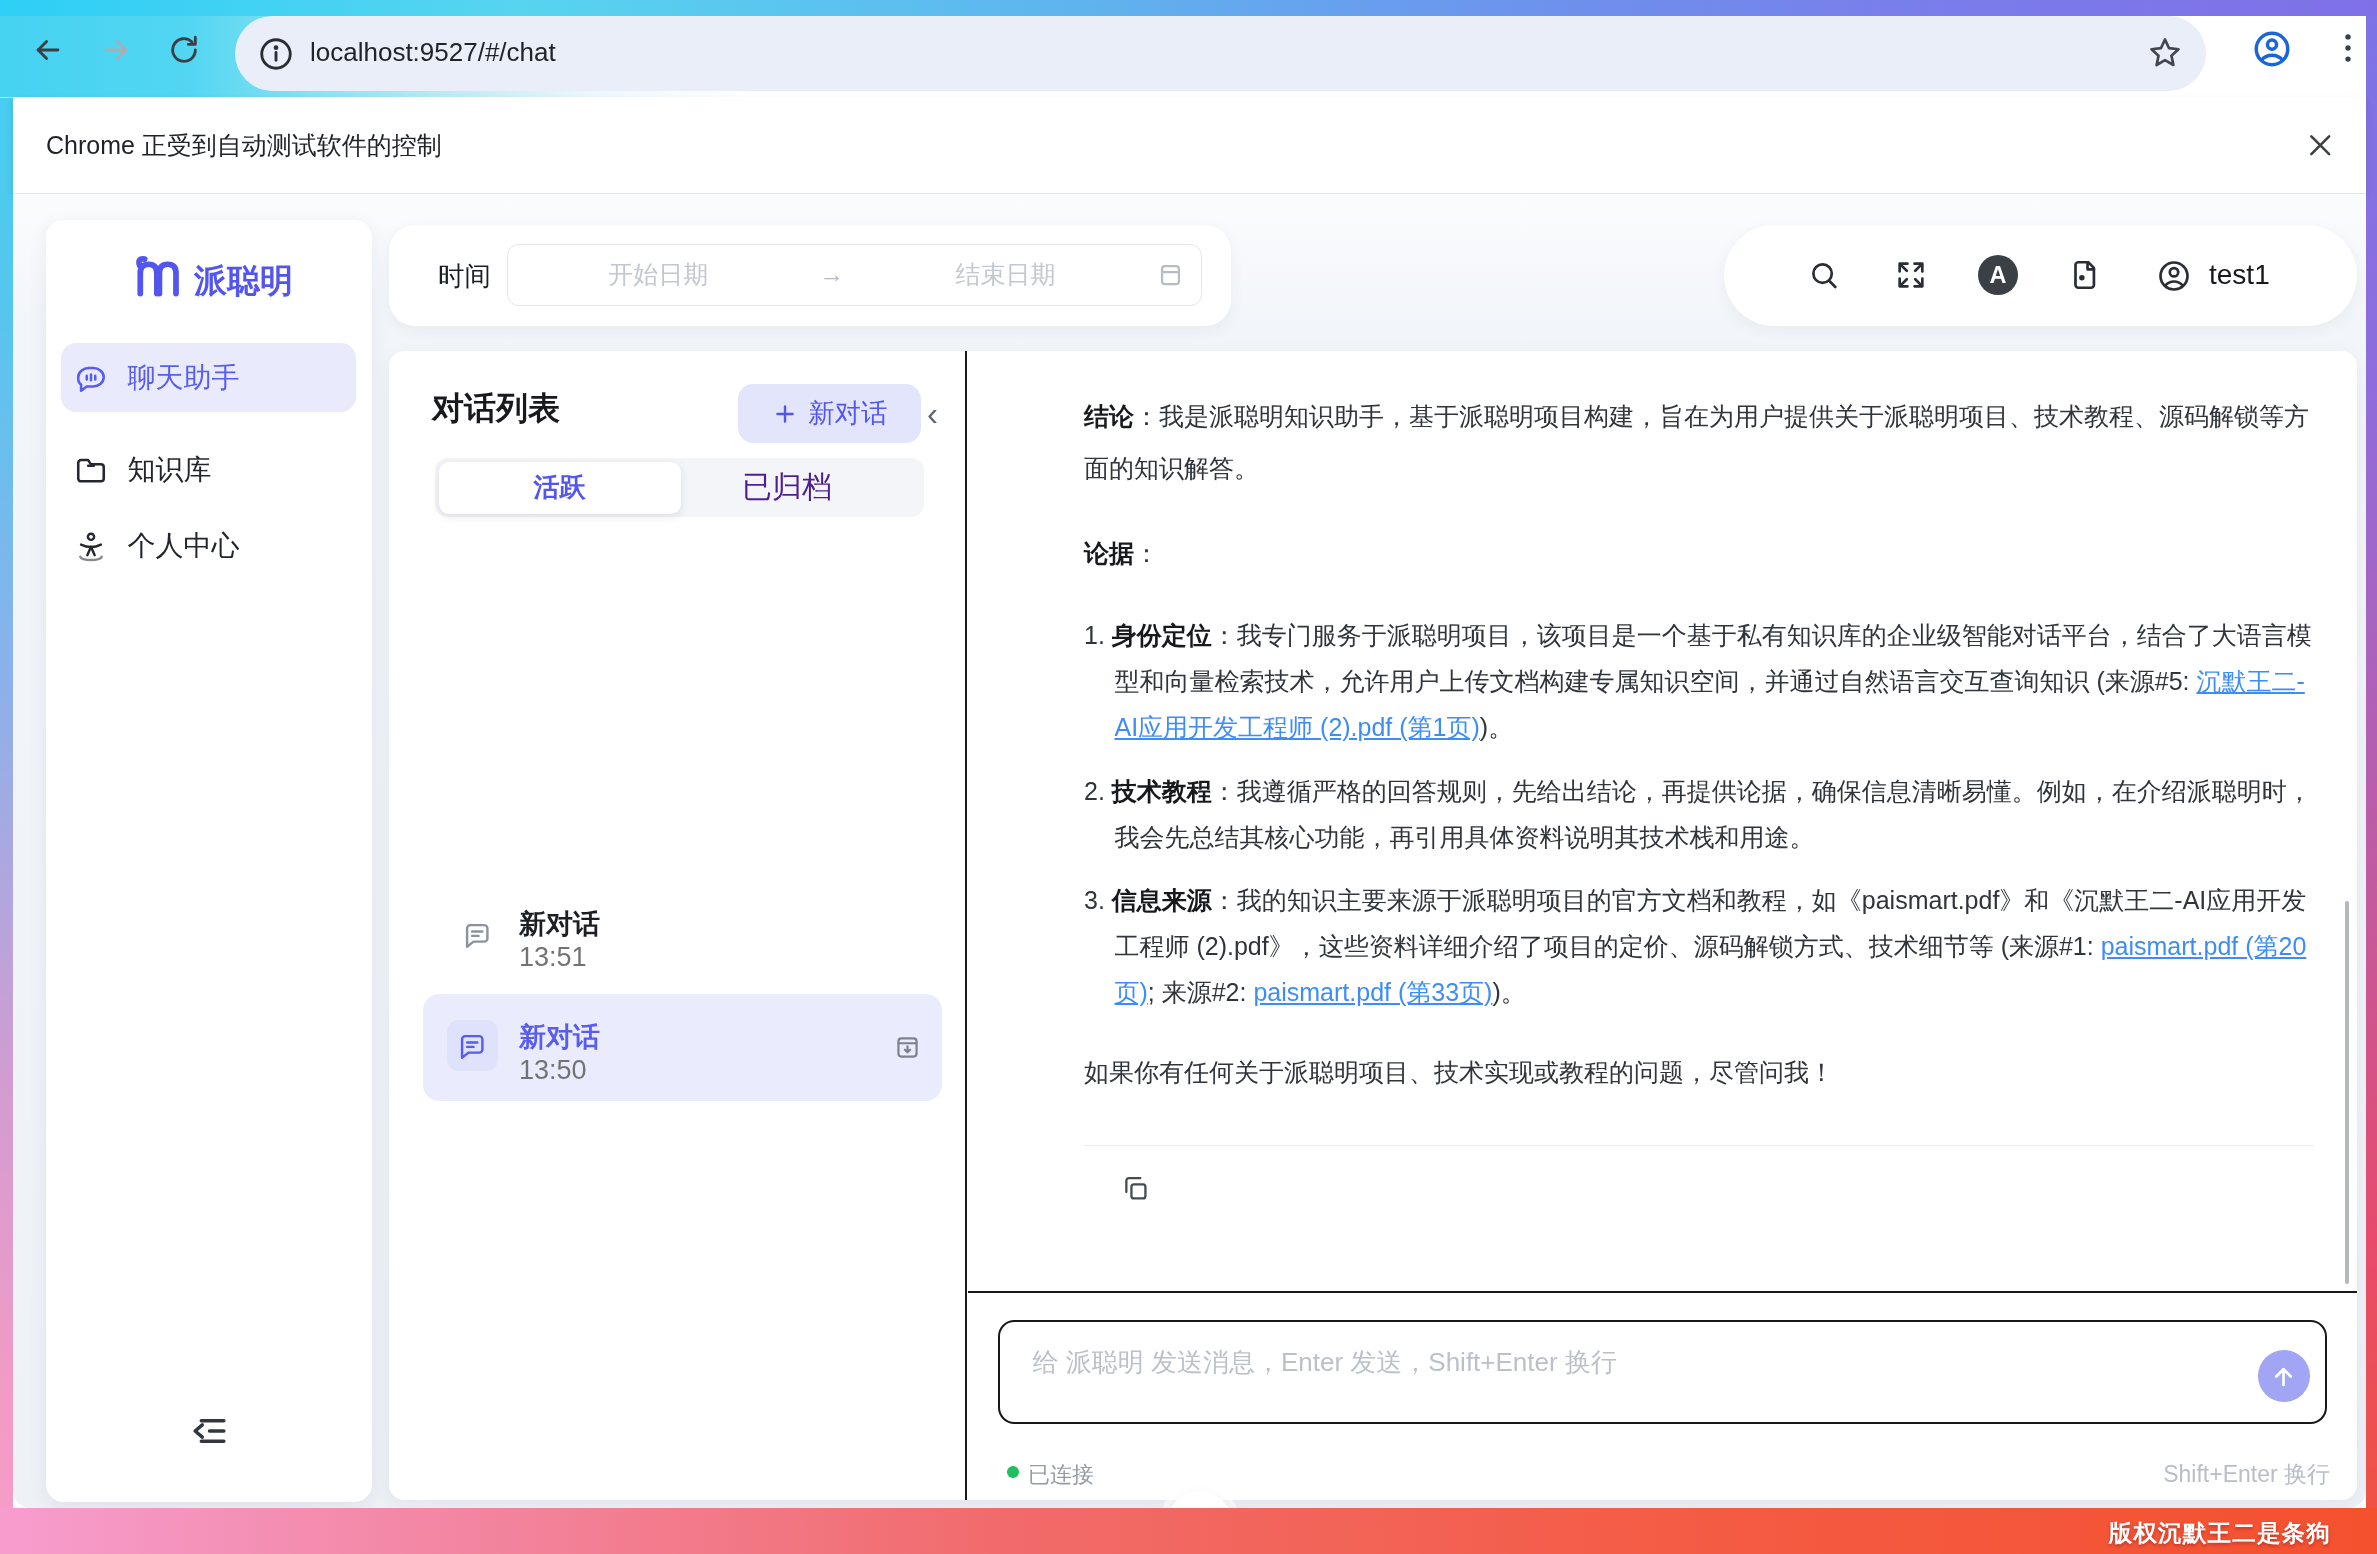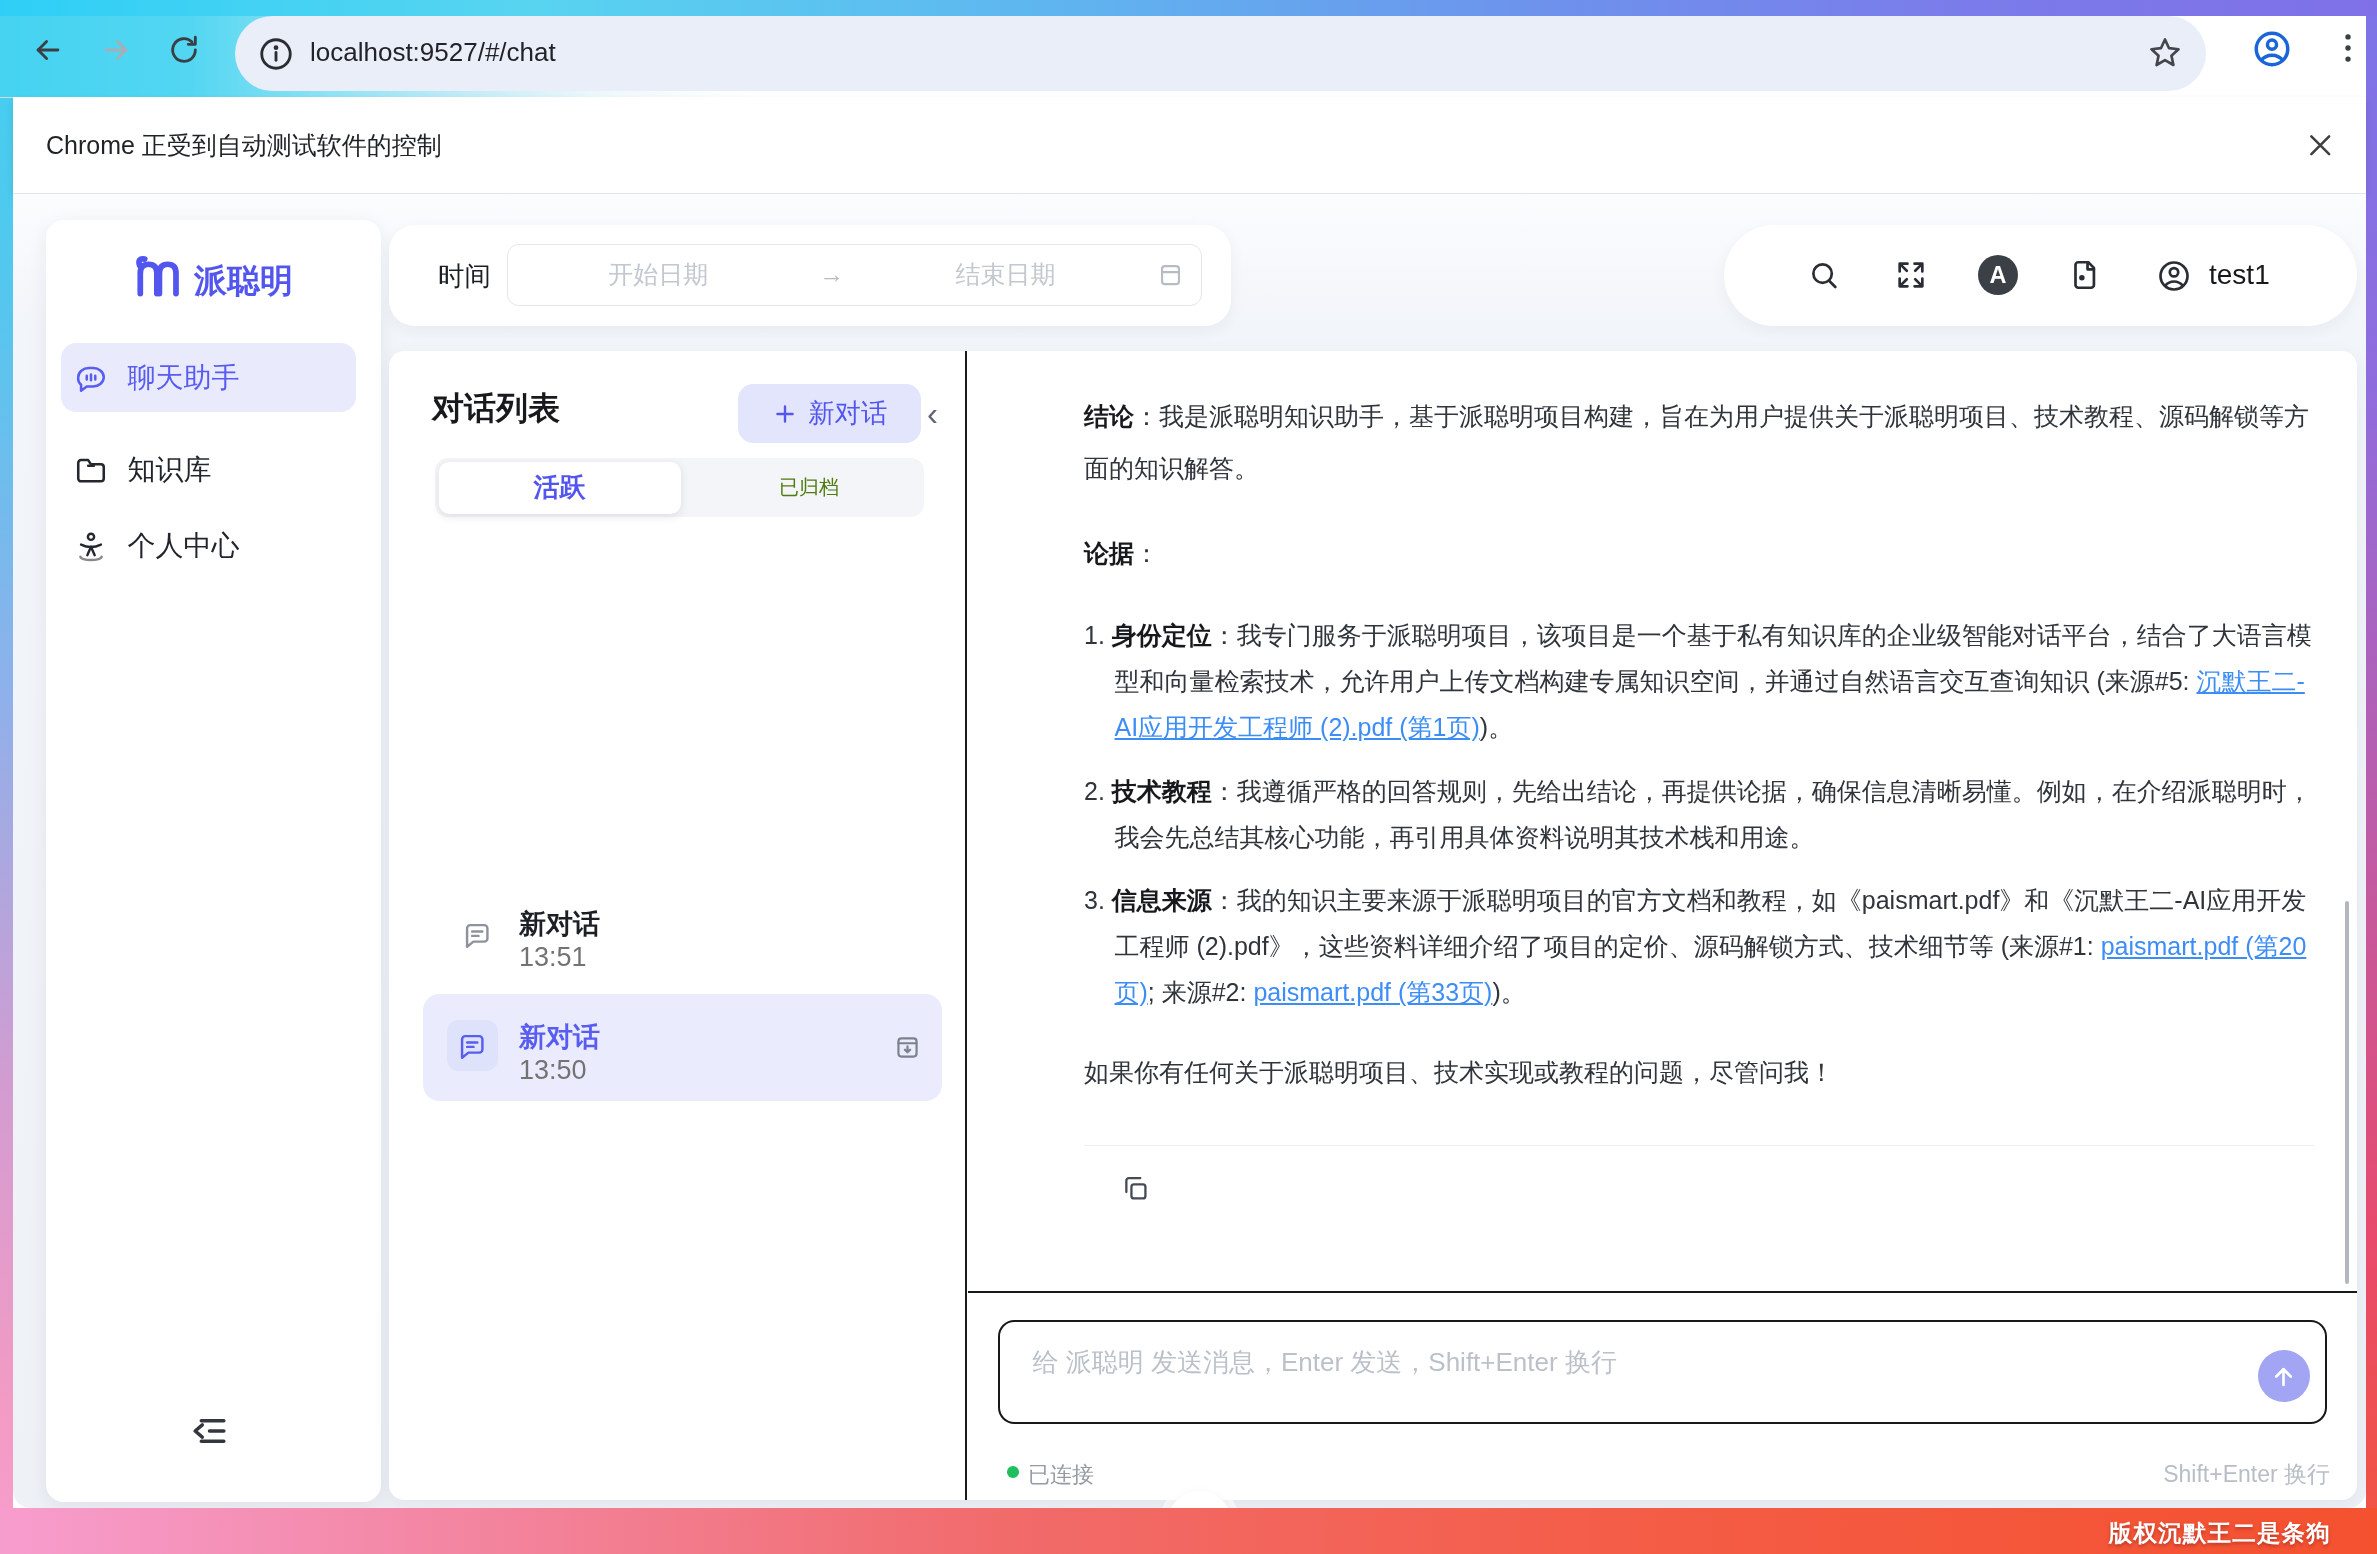--- a/index.html
+++ b/index.html
@@ -38,21 +38,21 @@
   .notif-text{position:absolute;left:33px;top:32px;font-size:25px;color:#1f2226;}
   .notif-x{position:absolute;right:30.5px;top:33px;color:#3c4043;}
 
   
   .app{position:absolute;left:13px;right:10.6px;top:194px;bottom:46px;z-index:2;
     background:linear-gradient(180deg,#fbfcfe 0%,#f2f5f9 10%,#eef1f6 100%);
     border-radius:0 0 17.6px 17.6px;overflow:hidden;}
 
   
   .sidebar{position:absolute;left:33px;top:26.4px;bottom:5.9px;width:326px;background:#ffffff;border-radius:17.6px;
-    box-shadow:0 5.9px 20px rgba(30,40,70,.07);padding-left:9px;}
+    box-shadow:0 5.9px 20px rgba(30,40,70,.07);}
   .logo-row{position:absolute;left:0;top:34px;width:100%;height:47px;}
   .logo-ic{position:absolute;left:86px;top:0;color:#5356ee;}
   .logo-text{position:absolute;left:148px;top:4.7px;font-size:33px;font-weight:700;color:#5356ee;}
   .side-item{position:absolute;left:15.3px;width:295px;height:69px;border-radius:15.3px;display:flex;align-items:center;}
   .side-item.active{background:#e9ebfd;}
   .side-item .si-ic{margin-left:12.3px;color:#24282e;}
   .side-item.active .si-ic{color:#585cf0;}
   .side-item .si-label{margin-left:20px;font-size:28px;color:#22262c;}
   .side-item.active .si-label{color:#585cf0;}
   .collapse-btn{position:absolute;left:143px;bottom:52px;color:#33373d;}
@@ -82,22 +82,22 @@
   .conv-title{position:absolute;left:43px;top:36px;font-size:32px;font-weight:700;color:#17191d;}
   .newchat-btn{position:absolute;left:349px;top:33px;width:183px;height:59px;border-radius:15.3px;background:#e3e5fc;
     display:flex;align-items:center;justify-content:center;gap:10.6px;}
   .newchat-btn .plus{color:#5356ee;}
   .newchat-btn .nc-label{font-size:26.4px;color:#5356ee;}
   .conv-collapse{position:absolute;left:538px;top:40px;font-size:33px;color:#5f6670;line-height:45px;}
   .tabs{position:absolute;left:46px;top:107px;width:489px;height:59px;background:#f4f5f8;border-radius:13px;}
   .tab-active{position:absolute;left:3.5px;top:3.5px;width:242px;height:52px;background:#ffffff;border-radius:10.6px;
     box-shadow:0 2.3px 8.2px rgba(30,40,70,.10);display:flex;align-items:center;justify-content:center;
     font-size:26px;color:#5356ee;font-weight:600;}
-  .tab-idle{position:absolute;left:254px;top:3.5px;width:240px;height:52px;display:flex;align-items:center;justify-content:center;
-    font-size:20px;color:#4d7c0f;}
+  .tab-idle{position:absolute;left:232px;top:3.5px;width:240px;height:52px;display:flex;align-items:center;justify-content:center;
+    font-size:30px;color:#4c1d95;}
   .conv-item{position:absolute;left:34px;width:519px;}
   .conv-item .ci-ic{position:absolute;color:#8d939c;}
   .conv-item .ci-title{position:absolute;left:96px;top:5.9px;font-size:27px;font-weight:600;color:#1c1f24;}
   .conv-item .ci-time{position:absolute;left:96px;top:42px;font-size:27px;color:#737373;}
   .conv-item.sel{background:#eaecfd;border-radius:16.4px;height:107px;}
   .conv-item.sel .ci-box{position:absolute;left:24px;top:26.4px;width:51px;height:51px;background:#dfe2fb;border-radius:11.7px;
     display:flex;align-items:center;justify-content:center;color:#585cf0;}
   .conv-item.sel .ci-title{color:#585cf0;left:96px;top:25px;}
   .conv-item.sel .ci-time{left:96px;top:61px;}
   .conv-item.sel .ci-archive{position:absolute;right:20px;top:39px;color:#7c828c;}

